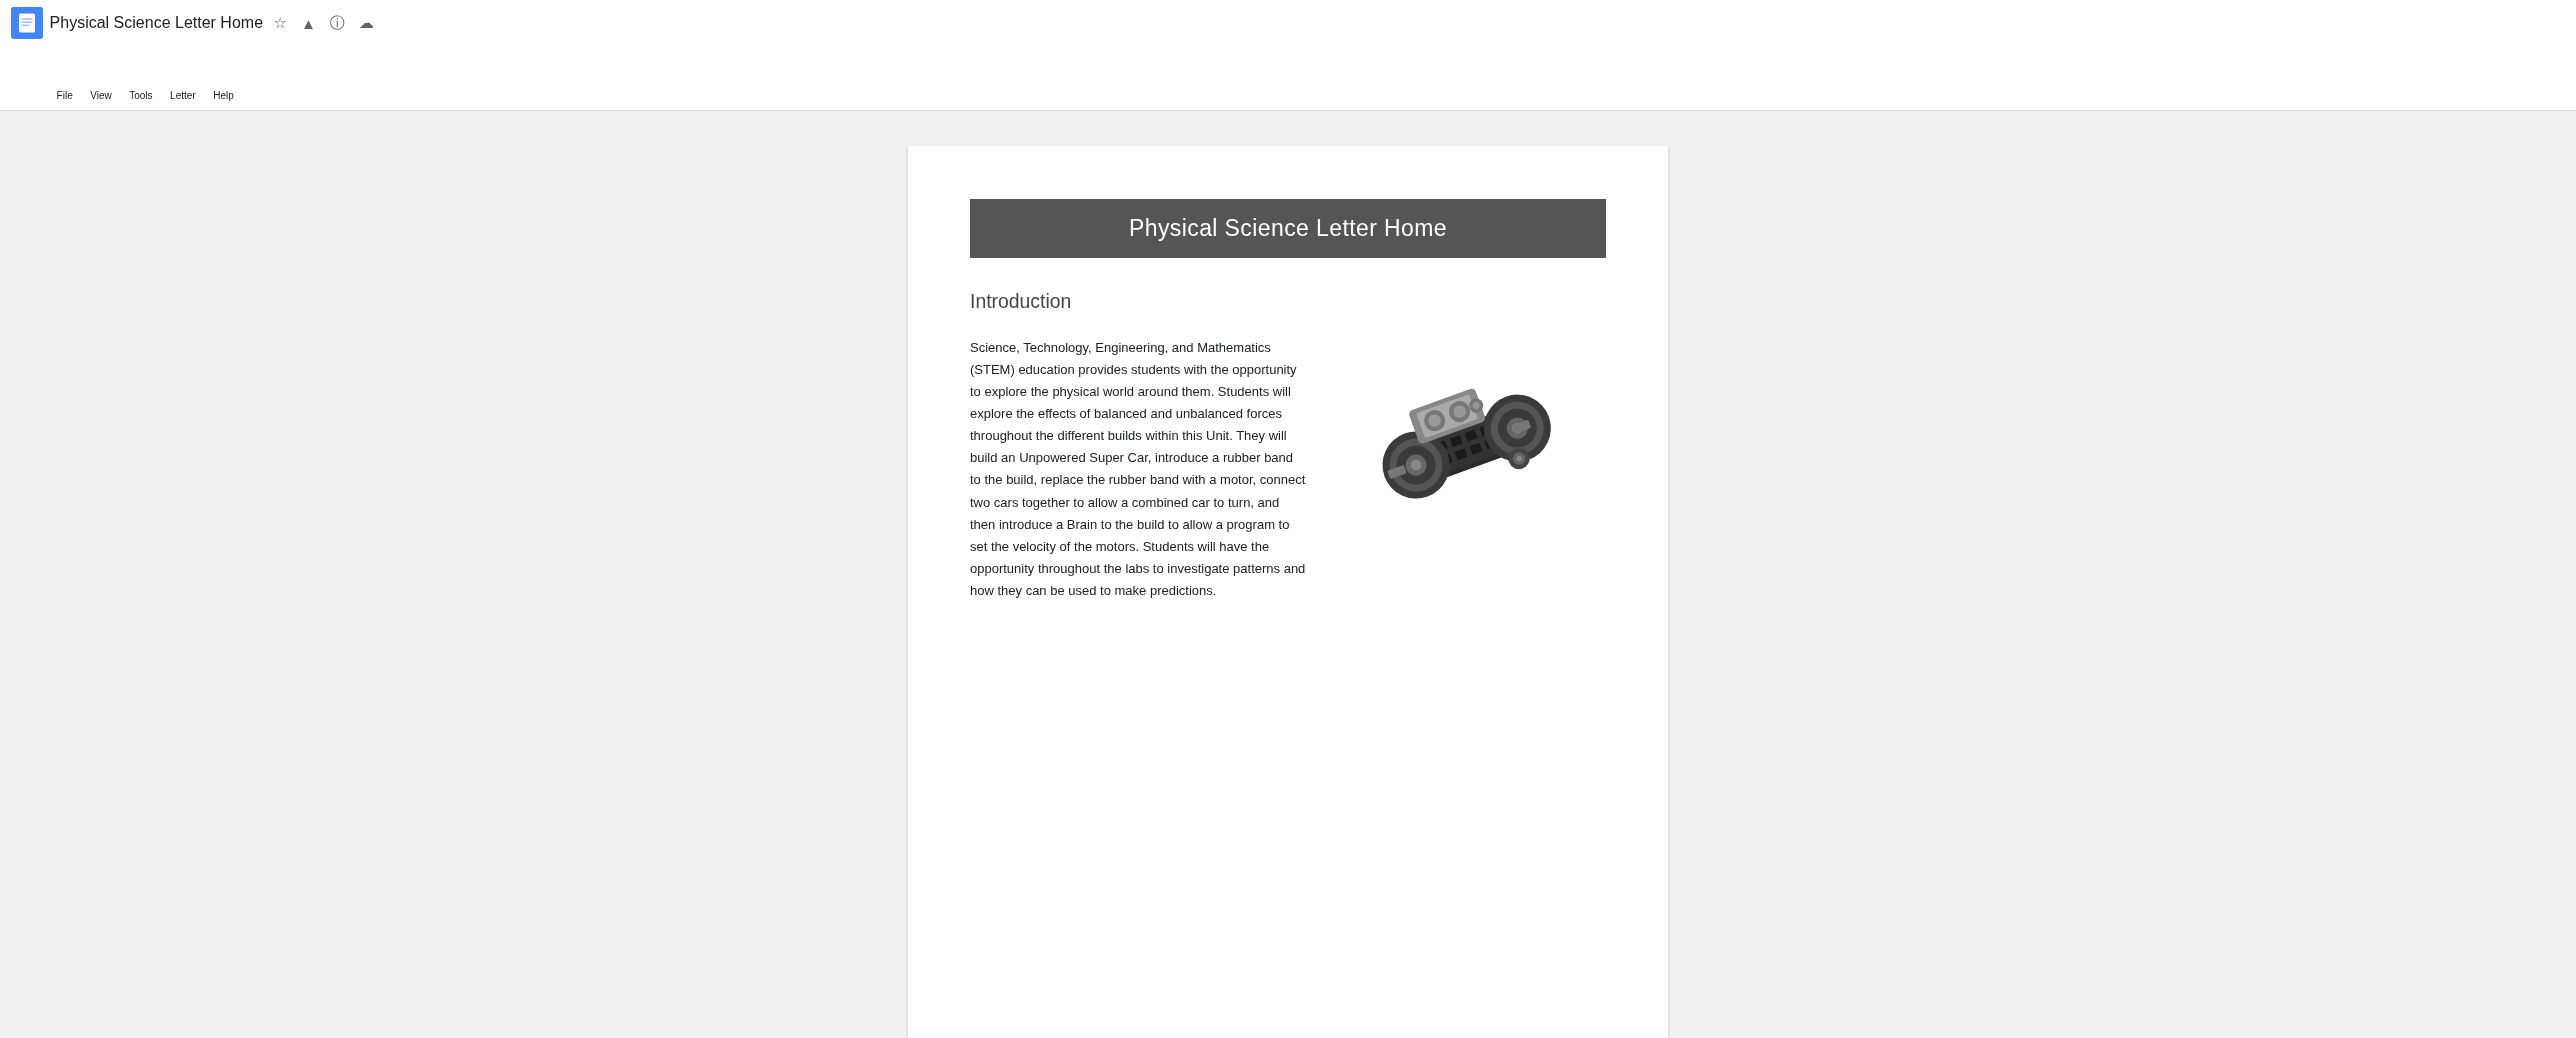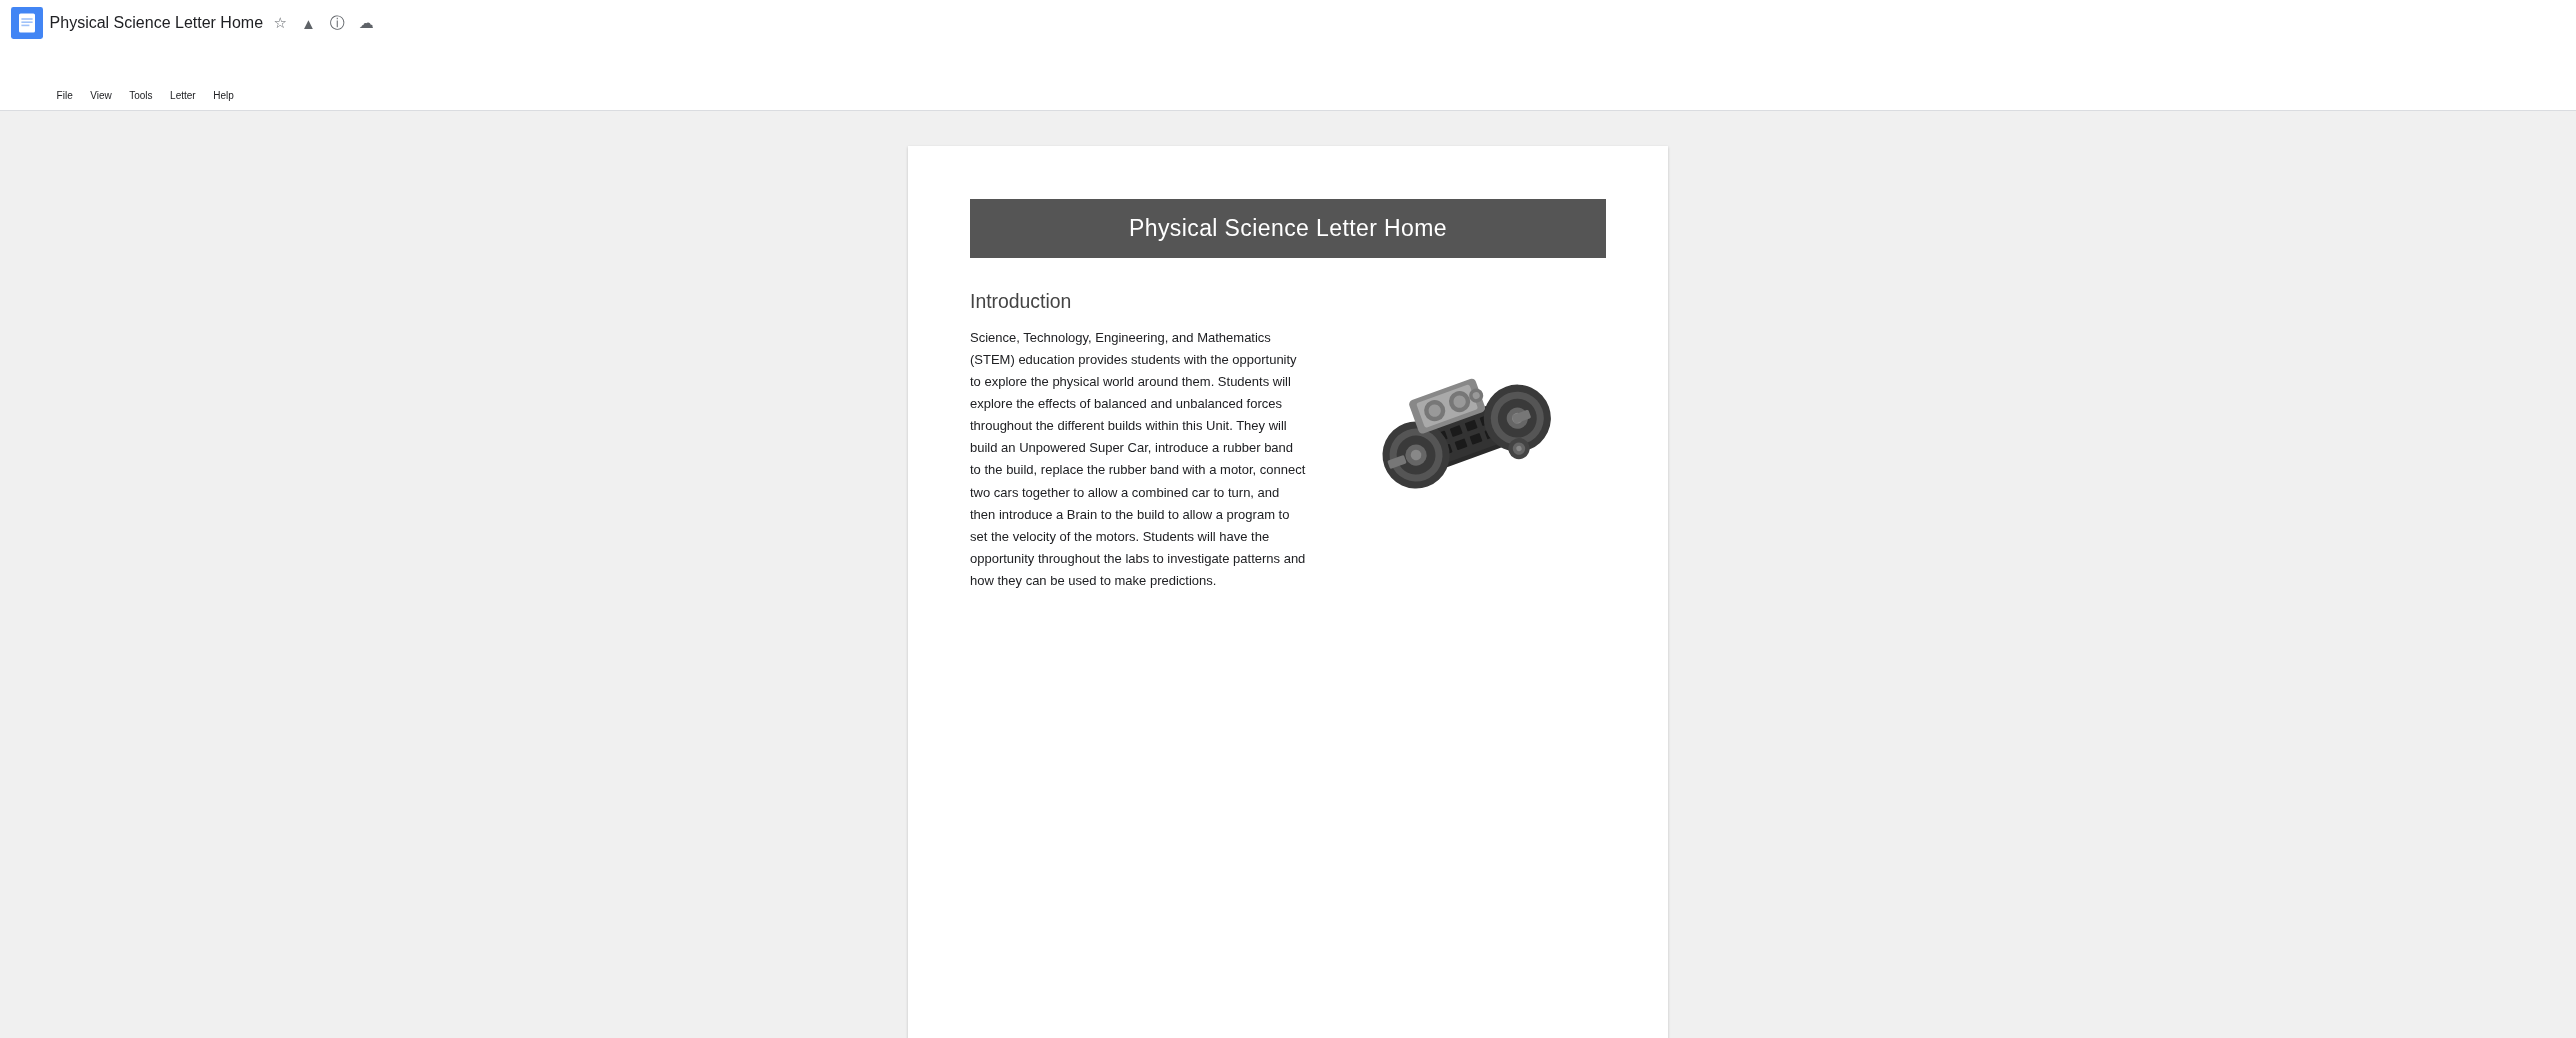--- a/index.html
+++ b/index.html
@@ -89,21 +89,21 @@
       font-size: 23px;
       font-weight: 400;
       letter-spacing: 0.4px;
     }
 
     
     #intro-heading {
       font-size: 19.4px;
       font-weight: 400;
       color: #444;
-      margin-bottom: 14px;
+      margin-bottom: 24px;
     }
 
     #intro-content {
       display: flex;
       gap: 16px;
       align-items: flex-start;
     }
 
     #intro-text {
       flex: 1;

